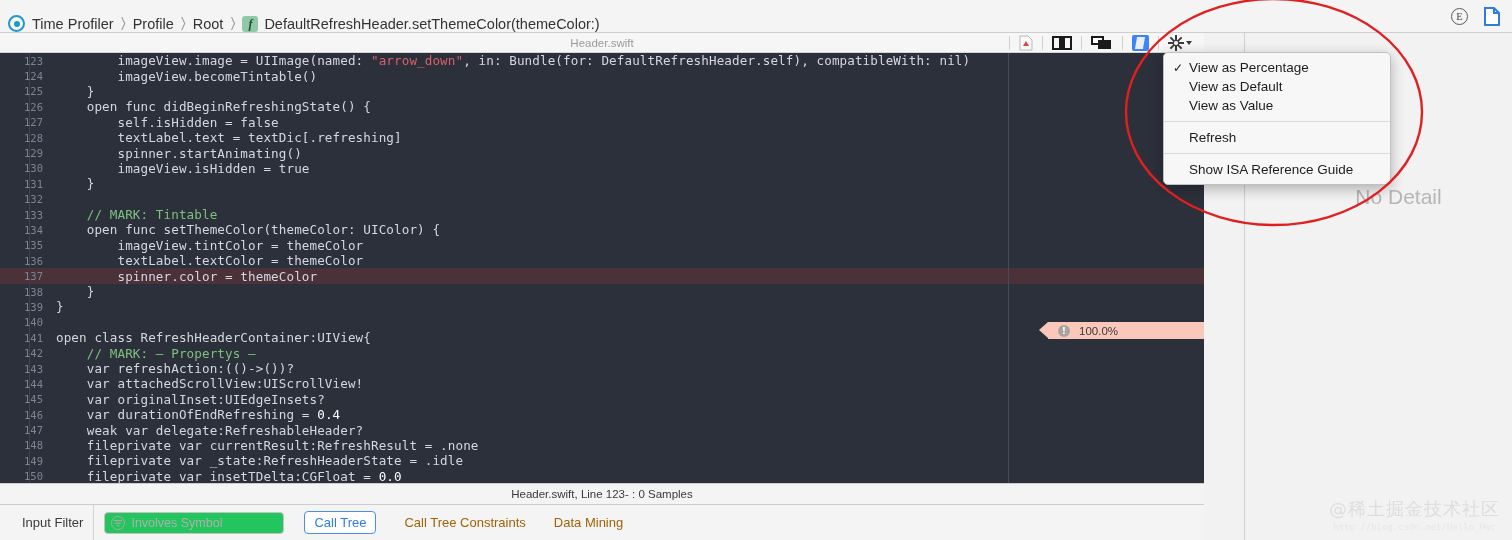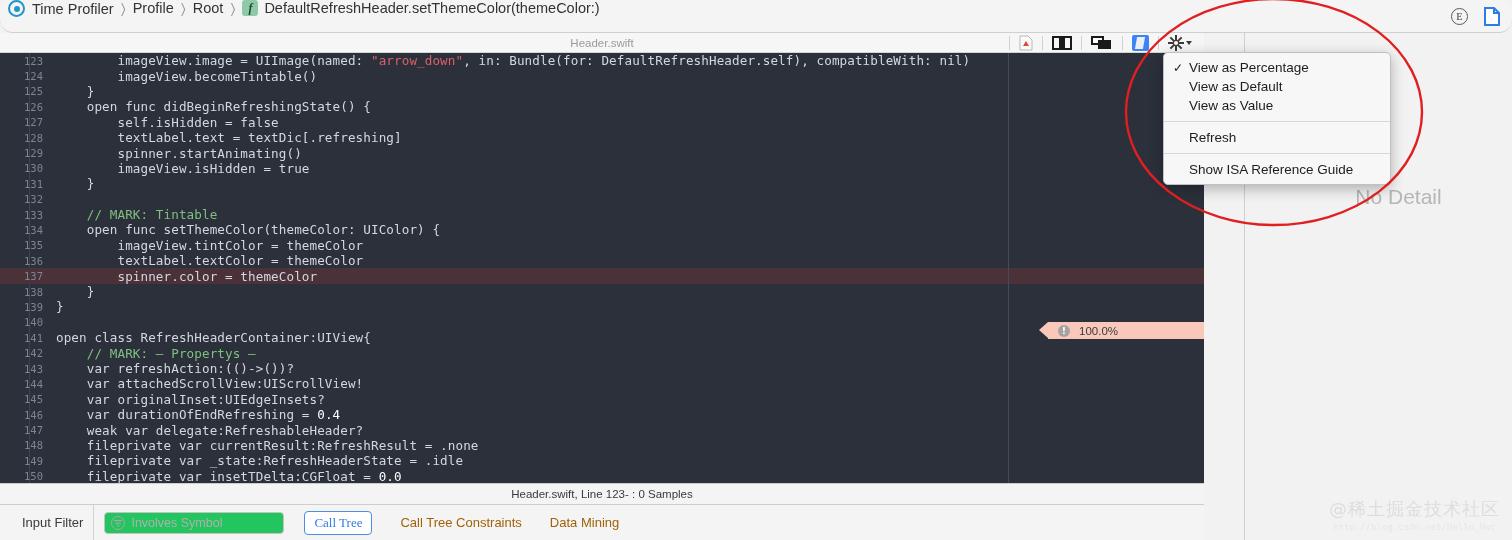--- a/index.html
+++ b/index.html
@@ -9,21 +9,21 @@
     font-family: "Liberation Sans", sans-serif;
     overflow: hidden;
   }
   #app { position: relative; width: 1512px; height: 540px; background: #f2f2f2; }
 
   
   .breadcrumb-bar {
     position: absolute; left: 0; top: 0; width: 1512px; height: 33px;
     background: #f4f4f4;
     border-bottom: 1px solid #cfcfcf;
-    display: flex; align-items: flex-start; padding-left: 8px; border-radius: 13px;
+    display: flex; align-items: flex-end; padding-left: 8px;
   }
   .bc-item { display: flex; align-items: center; font-size: 14.5px; color: #333; white-space: nowrap; }
   .bc-sep { color: #9a9a9a; font-size: 15px; margin: 0 7px; font-family: "DejaVu Sans", sans-serif; }
   .target-icon {
     width: 17px; height: 17px; border-radius: 50%;
     border: 2px solid #2196c9; margin-right: 7px;
     display: flex; align-items: center; justify-content: center; flex: none;
   }
   .target-icon::after { content: ""; width: 6px; height: 6px; border-radius: 50%; background: #2196c9; }
   .func-icon {
@@ -135,21 +135,21 @@
     display: flex; align-items: center; justify-content: center; flex: none;
   }
   .funnel-icon svg { display: block; }
   .symbol-input input {
     border: 0; outline: 0; font-size: 12.5px; color: #2b2b2b;
     font-family: "Liberation Sans", sans-serif; width: 100%; background: transparent;
   }
   .symbol-input input::placeholder { color: #b0b0b0; }
   .seg-btn {
     border: 1px solid #4a90e2; border-radius: 4px; color: #2f7de1;
-    font-size: 13px; padding: 3px 9px; background: #fff; margin-left: 20px; font-family: Liberation Serif, serif;
+    font-size: 13px; padding: 3px 9px; background: #fff; margin-left: 20px;
   }
   .plain-btn { font-size: 13px; color: #a16207; margin-left: 28px; }
 
   
   .detail-pane {
     position: absolute; left: 1204px; top: 33px; width: 308px; height: 507px;
     background: #f2f2f2; border-left: 1px solid #d0d0d0;
     display: flex; align-items: center; justify-content: center; margin-left: 40px;
   }
   .no-detail { font-size: 21px; color: #b6b6b6; margin-bottom: 180px; }

